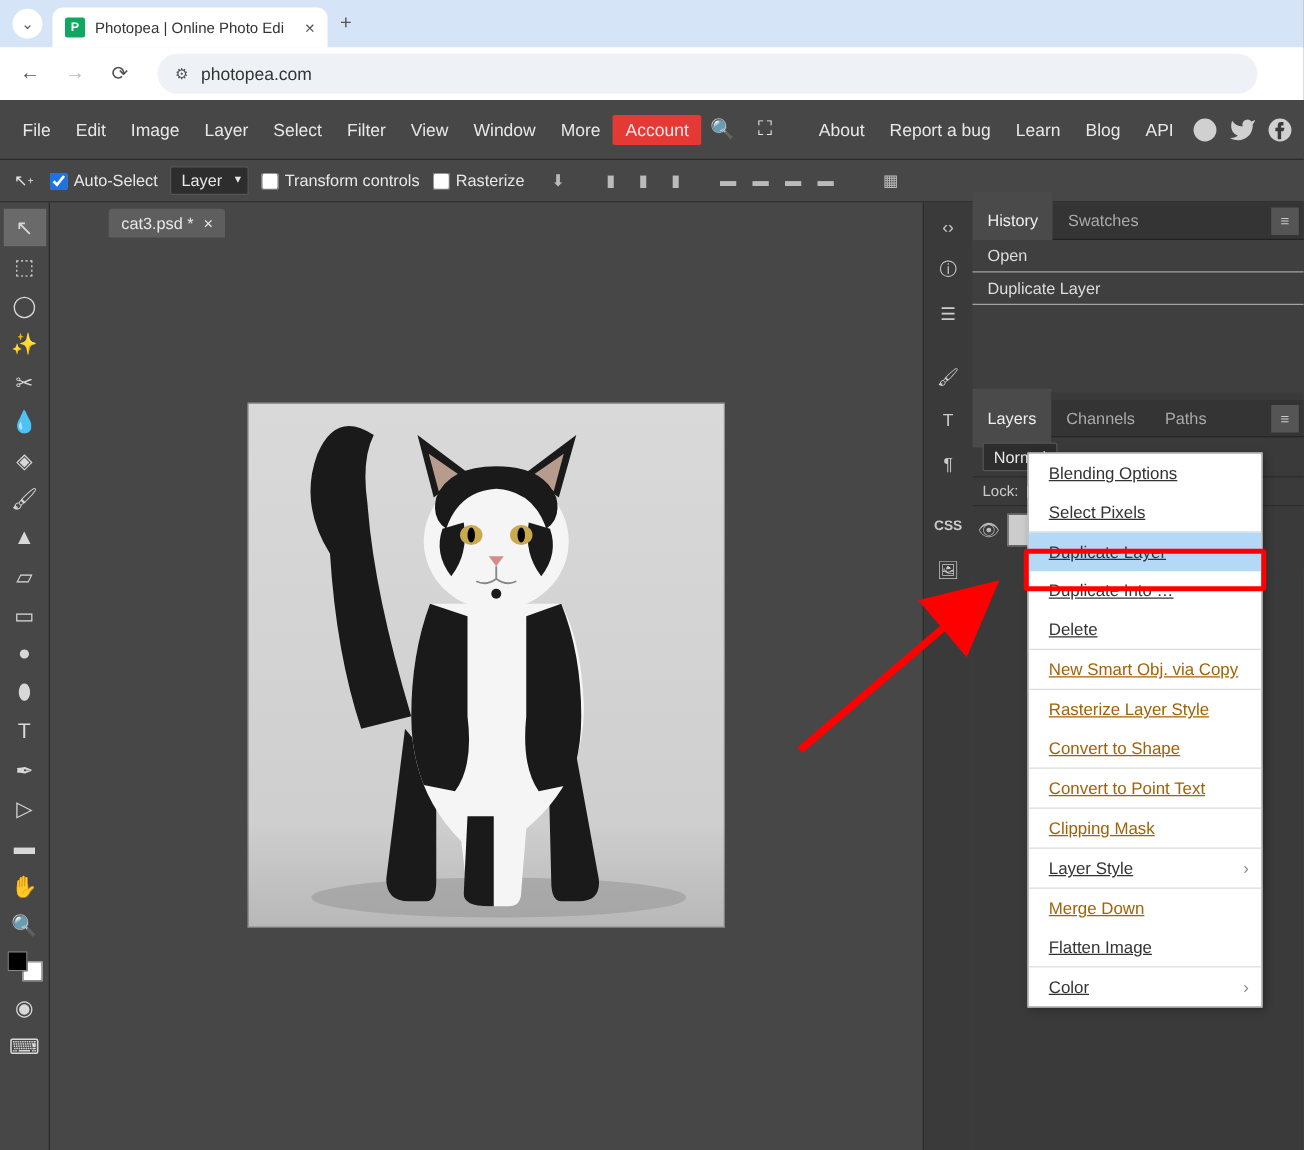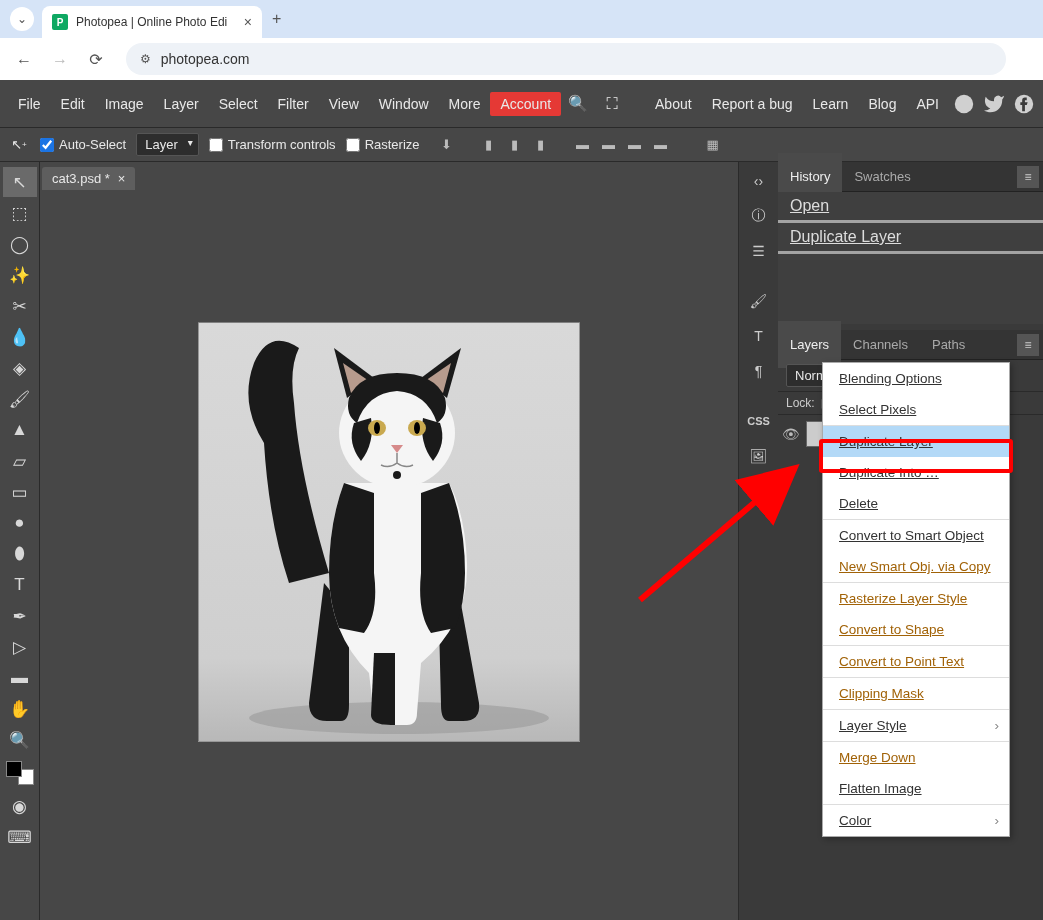--- a/index.html
+++ b/index.html
@@ -41,36 +41,36 @@
 
 .toolbar { width: 40px; background: #474747; border-right: 1px solid #2a2a2a; padding-top: 4px; }
 .tool { width: 34px; height: 30px; margin: 1px auto; display: flex; align-items: center; justify-content: center; color: #d8d8d8; font-size: 17px; cursor: pointer; position: relative; }
 .tool.active { background: #6a6a6a; }
 .tool-swatch { width: 28px; height: 24px; margin: 6px auto; position: relative; }
 .tool-swatch .fg { position: absolute; width: 16px; height: 16px; background: #000; border: 1px solid #888; top: 0; left: 0; z-index: 2; }
 .tool-swatch .bg { position: absolute; width: 16px; height: 16px; background: #fff; border: 1px solid #888; bottom: 0; right: 0; }
 
 .canvas-area { flex: 1; background: #474747; position: relative; }
 .doc-tab-bar { height: 28px; display: flex; align-items: flex-end; padding-left: 2px; }
-.doc-tab { background: #5e5e5e; color: #e8e8e8; padding: 4px 10px; font-size: 13px; display: flex; align-items: center; gap: 8px; border-radius: 3px 3px 0 0; }
+.doc-tab { background: #5e5e5e; color: #e8e8e8; padding: 4px 10px; font-size: 13px; display: flex; align-items: center; gap: 8px; border-radius: 3px 3px 0 0; margin-left: 45px; }
 .doc-tab .x { font-size: 13px; cursor: pointer; }
 .canvas-viewport { position: absolute; top: 40px; left: 0; right: 0; bottom: 0; display: flex; align-items: flex-start; justify-content: center; padding-top: 120px; }
 .canvas-img { width: 382px; height: 420px; background: linear-gradient(to bottom, #d9d9d9 0%, #cfcfcf 80%, #b8b8b8 100%); border: 1px solid rgba(0,0,0,.3); position: relative; overflow: hidden; }
 
 .right-strip { width: 40px; background: #3a3a3a; border-left: 1px solid #2a2a2a; }
 .strip-btn { width: 36px; height: 32px; margin: 3px auto; display: flex; align-items: center; justify-content: center; color: #ccc; font-size: 14px; cursor: pointer; }
 .strip-gap { height: 12px; }
 
 .panel-area { width: 265px; background: #3a3a3a; display: flex; flex-direction: column; }
 .panel-header { height: 30px; background: #343434; display: flex; align-items: center; border-bottom: 1px solid #222; }
 .panel-tab { padding: 16px 12px; font-size: 13px; color: #aaa; cursor: pointer; }
 .panel-tab.active { background: #4a4a4a; color: #eee; }
 .panel-menu { margin-left: auto; width: 22px; height: 22px; background: #555; display: flex; align-items: center; justify-content: center; margin-right: 4px; color: #ccc; font-size: 12px; }
 .history-list { background: #3f3f3f; }
-.history-item { padding: 5px 12px; font-size: 16px; color: #ddd; border-bottom: 3px solid #a3a3a3; cursor: pointer; text-decoration: underline; }
+.history-item { padding: 5px 12px; font-size: 13px; color: #ddd; border-bottom: 1px solid #a3a3a3; cursor: pointer; }
 .history-item.active { background: #555; }
 .history-blank { height: 70px; background: #3f3f3f; }
 
 .layers-panel { margin-top: 6px; }
 .layers-opts { padding: 4px 8px; font-size: 12px; color: #ccc; display: flex; align-items: center; gap: 6px; background: #3a3a3a; }
 .lock-row { padding: 4px 8px; font-size: 12px; color: #ccc; display: flex; align-items: center; gap: 6px; background: #3a3a3a; border-top: 1px solid #2a2a2a; border-bottom: 1px solid #2a2a2a; }
 .layer-stack { background: #3a3a3a; min-height: 50px; }
 .layer-row { display: flex; align-items: center; padding: 6px 4px; gap: 6px; }
 .eye { width: 18px; text-align: center; color: #bbb; font-size: 14px; }
 .thumb { width: 30px; height: 26px; background: #ccc; border: 1px solid #666; }
@@ -302,21 +302,20 @@
 </div>
 
 <div class="context-menu" id="ctx">
     <div class="ctx-item">Blending Options</div>
     <div class="ctx-item">Select Pixels</div>
     <div class="ctx-sep"></div>
     <div class="ctx-item highlight">Duplicate Layer</div>
     <div class="ctx-item">Duplicate Into …</div>
     <div class="ctx-item">Delete</div>
     <div class="ctx-sep"></div>
-    <div class="ctx-item">Convert to Smart Object</div>
     <div class="ctx-item disabled">New Smart Obj. via Copy</div>
     <div class="ctx-sep"></div>
     <div class="ctx-item disabled">Rasterize Layer Style</div>
     <div class="ctx-item disabled">Convert to Shape</div>
     <div class="ctx-sep"></div>
     <div class="ctx-item disabled">Convert to Point Text</div>
     <div class="ctx-sep"></div>
     <div class="ctx-item disabled">Clipping Mask</div>
     <div class="ctx-sep"></div>
     <div class="ctx-item has-sub">Layer Style</div>

